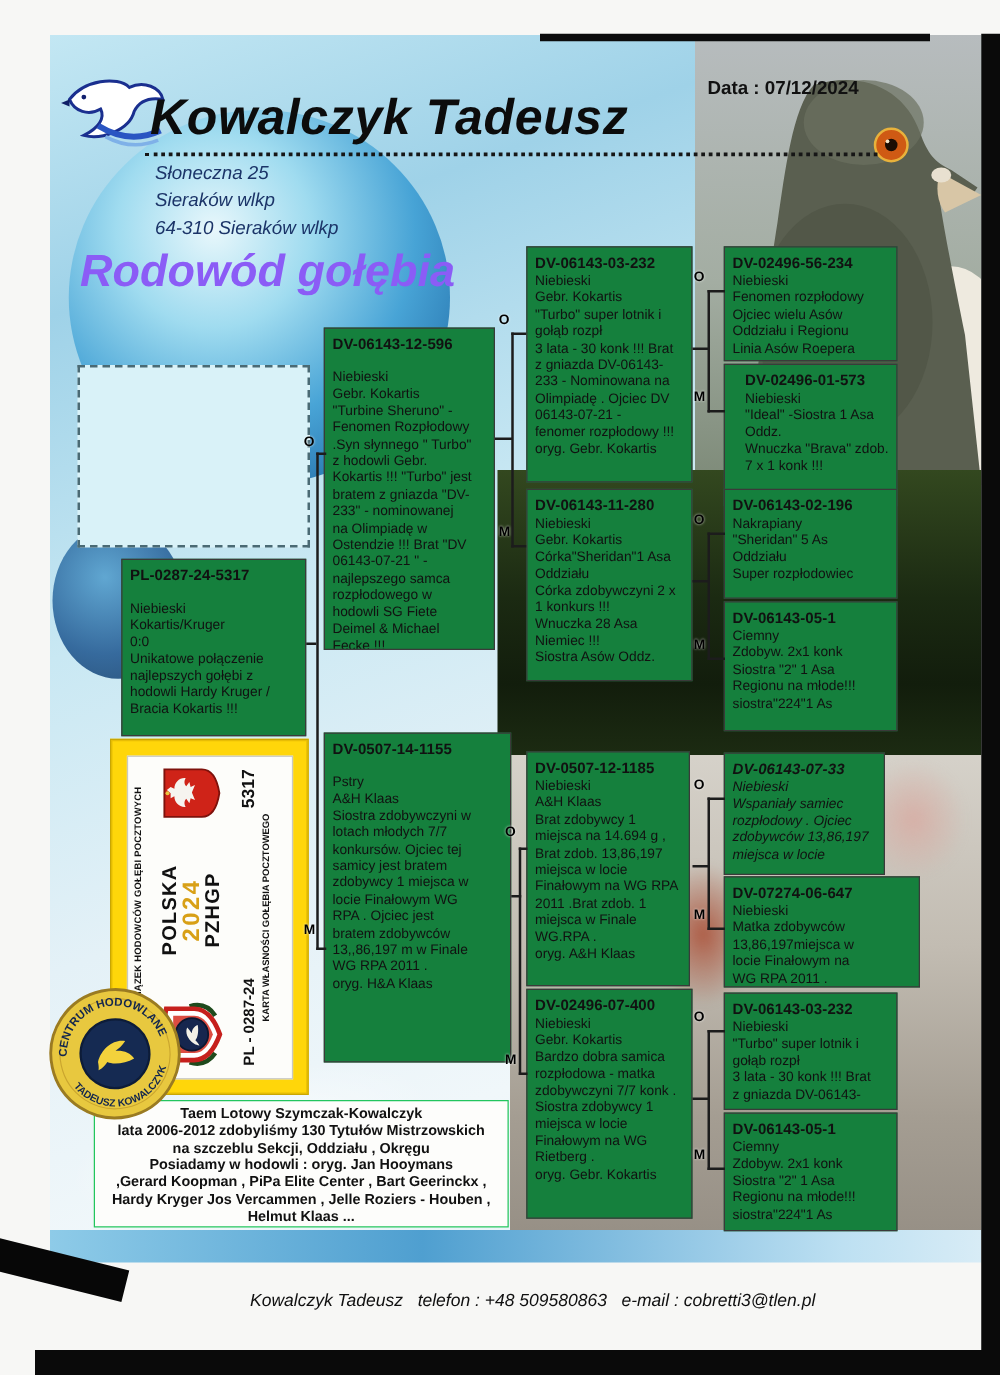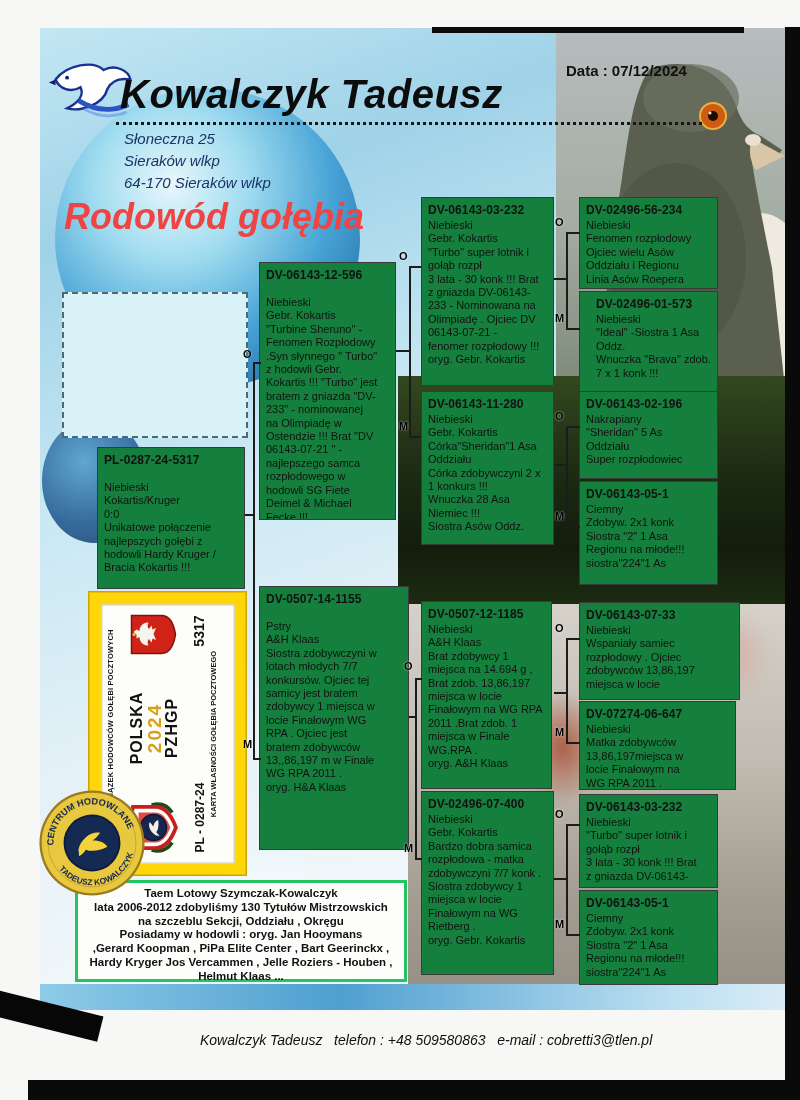--- a/index.html
+++ b/index.html
@@ -31,39 +31,39 @@
   .scan-bottom{position:absolute;left:28px;top:1080px;width:772px;height:20px;background:#0a0a0a;z-index:8;}
   .scan-corner{position:absolute;left:-14px;top:1002px;width:116px;height:26px;background:#070707;z-index:8;transform:rotate(14deg);}
   
   .logo-bird{position:absolute;left:46px;top:58px;width:92px;height:68px;z-index:4;}
   .breeder-name{position:absolute;left:120px;top:72px;z-index:4;font-size:40px;font-weight:bold;font-style:italic;
     letter-spacing:.5px;color:#0c0c0c;white-space:nowrap;}
   .name-underline{position:absolute;left:116px;top:122px;width:586px;height:0;border-top:3px dotted #161616;z-index:4;}
   .date{position:absolute;left:566px;top:62px;z-index:4;font-size:15px;font-weight:600;}
   .address{position:absolute;left:124px;top:128px;z-index:4;font-size:15px;font-style:italic;font-weight:500;
     color:#1b3468;line-height:1.45;white-space:pre-line;}
-  .doc-title{position:absolute;left:64px;top:196px;z-index:4;font-size:36px;font-weight:bold;font-style:italic;color:#ef4444;}
+  .doc-title{position:absolute;left:64px;top:196px;z-index:4;font-size:36px;font-weight:bold;font-style:italic;color:#8b5cf6;}
   
   .pbox{position:absolute;box-sizing:border-box;background:#15803d;border:1px solid #3a3a3a;
     padding:5px 5px 4px 6px;z-index:4;overflow:hidden;}
   .pbox-id{font-size:12px;font-weight:bold;letter-spacing:.1px;margin-bottom:2px;white-space:nowrap;}
   .gap .pbox-id{margin-bottom:14px;}
   .pbox-body{font-size:11px;line-height:1.22;white-space:pre-line;overflow-wrap:break-word;}
   .b-subject{left:97px;top:447px;width:148px;height:142px;}
   .b-father{left:259px;top:262px;width:137px;height:258px;}
   .b-mother{left:259px;top:586px;width:150px;height:264px;}
   .b-ff{left:421px;top:197px;width:133px;height:189px;}
   .b-fm{left:421px;top:391px;width:133px;height:154px;}
   .b-mf{left:421px;top:601px;width:131px;height:188px;}
   .b-mm{left:421px;top:791px;width:133px;height:184px;}
   .b-fff{left:579px;top:197px;width:139px;height:92px;}
   .b-ffm{left:579px;top:291px;width:139px;height:114px;padding-left:16px;}
   .b-fmf{left:579px;top:391px;width:139px;height:88px;}
   .b-fmm{left:579px;top:481px;width:139px;height:104px;}
-  .b-mff{left:579px;top:602px;width:161px;height:98px;}
+  .b-mff{left:579px;top:602px;width:129px;height:98px;font-style:italic;}
   .b-mfm{left:579px;top:701px;width:157px;height:89px;}
   .b-mmf{left:579px;top:794px;width:139px;height:94px;}
   .b-mmm{left:579px;top:890px;width:139px;height:95px;}
   
   .placeholder{position:absolute;left:62px;top:292px;width:186px;height:146px;z-index:4;
     background:#d9f2f8;border:2px dashed #4a6a74;box-sizing:border-box;}
   
   .cl{position:absolute;background:#1c1c1c;z-index:4;}
   .v1{left:253px;top:362px;width:2px;height:398px;} .h1a{left:245px;top:514px;width:8px;height:2px;}
   .h1b{left:253px;top:362px;width:8px;height:2px;} .h1c{left:253px;top:758px;width:8px;height:2px;}
@@ -100,21 +100,21 @@
   .card-year{font-size:19px;font-weight:800;color:#d8a017;letter-spacing:2px;}
   .card-org{font-size:16px;font-weight:800;letter-spacing:1px;}
   .card-bottom{display:flex;justify-content:space-between;align-items:baseline;padding:0 10px;}
   .card-ring{font-size:12px;font-weight:bold;}
   .card-serial{font-size:14px;font-weight:bold;}
   .card-label{font-size:7.5px;font-weight:bold;text-align:center;white-space:nowrap;overflow:hidden;padding-top:2px;}
   
   .stamp{position:absolute;left:37px;top:788px;width:110px;height:110px;z-index:7;transform:rotate(-12deg);}
   
   .achv{position:absolute;left:75px;top:880px;width:332px;height:102px;z-index:4;box-sizing:border-box;
-    background:#fdfdfb;border:3px solid #22c55e;padding:4px 6px;
+    background:#fdfdfb;border:1px solid #22c55e;padding:4px 6px;
     font-size:11.5px;font-weight:700;line-height:1.2;text-align:center;white-space:pre-line;}
   .footer{position:absolute;left:200px;top:1032px;z-index:4;font-size:14px;font-style:italic;
     font-weight:500;white-space:pre;color:#101010;}
 </style>
 </head>
 <body>
 
 <div class="photo"></div>
 <div class="disc"></div>
 <div class="sphere"></div>
@@ -149,21 +149,21 @@
   <circle cx="22" cy="20" r="2" fill="#101f6e"></circle>
   <path d="M10,22 l-7,3 7,3 Z" fill="#0f1f66"></path>
   <path d="M34,44 q26,16 52,4" stroke="#2a55c2" stroke-width="5" fill="none"></path>
   <path d="M40,53 q22,12 44,3" stroke="#7fb1e8" stroke-width="3" fill="none"></path>
 </svg>
 <div class="breeder-name">Kowalczyk Tadeusz</div>
 <div class="name-underline"></div>
 <div class="date">Data : 07/12/2024</div>
 <div class="address">Słoneczna 25
 Sieraków wlkp
-64-170 Sieraków wlkp</div>
+64-310 Sieraków wlkp</div>
 <div class="doc-title">Rodowód gołębia</div>
 
 <div class="placeholder"></div>
 
 <div class="pbox gap b-subject">
   <div class="pbox-id">PL-0287-24-5317</div>
   <div class="pbox-body">Niebieski
 Kokartis/Kruger
 0:0
 Unikatowe połączenie

